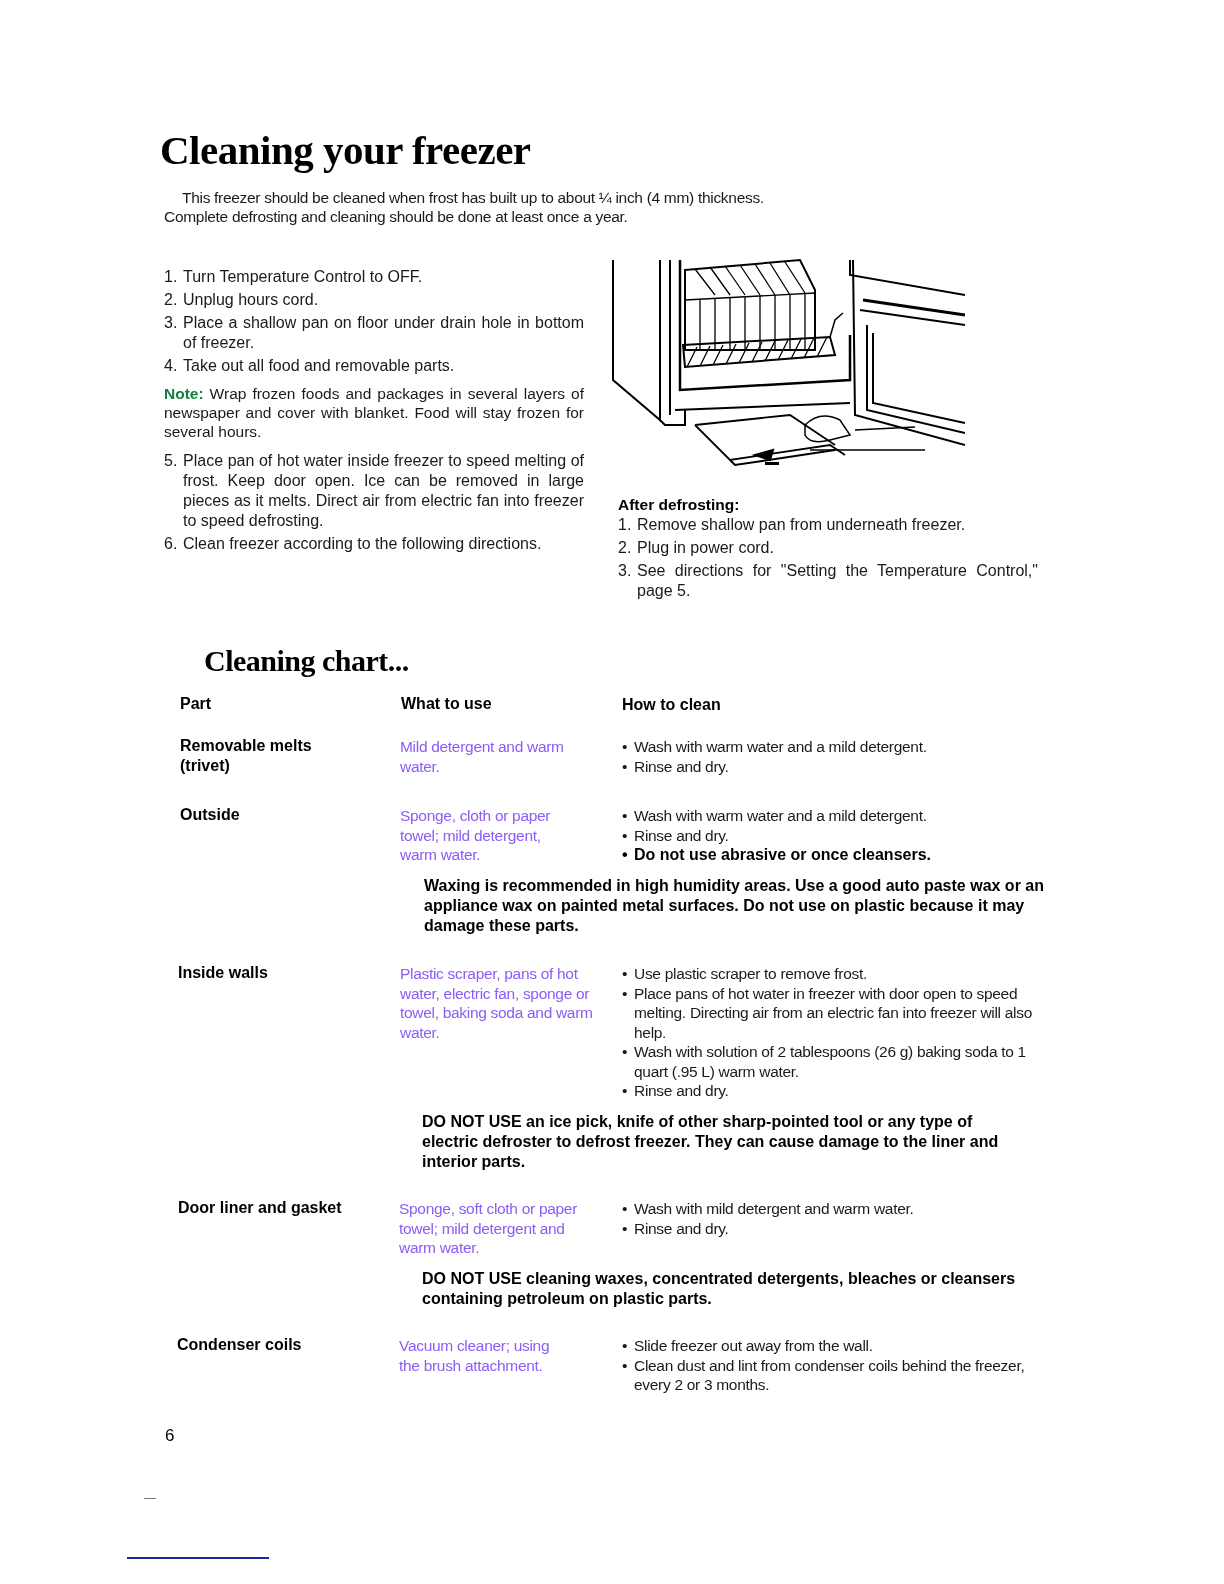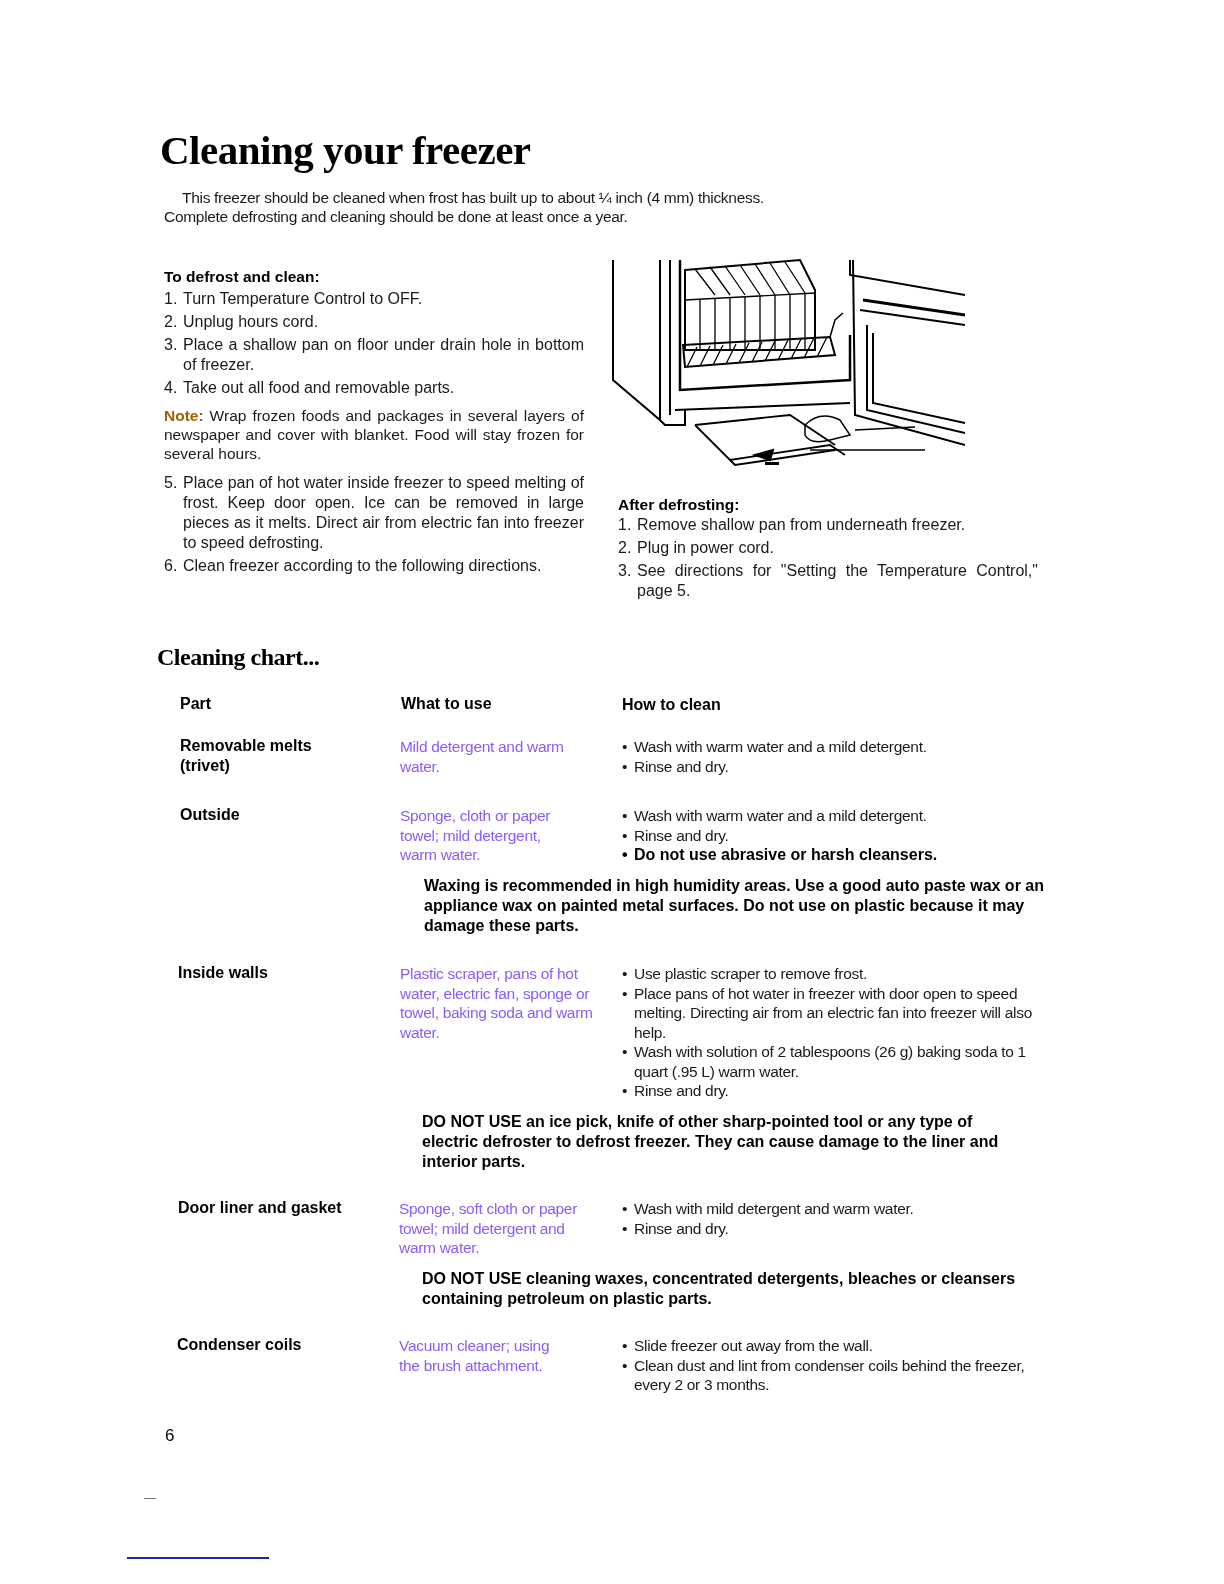--- a/index.html
+++ b/index.html
@@ -1,27 +1,27 @@
 <!DOCTYPE html>
 <html><head>
 <meta charset="utf-8">
 <style>
   html, body { margin: 0; padding: 0; background: #ffffff; }
   body { width: 1224px; height: 1584px; position: relative; overflow: hidden; color: #111; font-family: "Liberation Sans", sans-serif; }
   .abs { position: absolute; }
   .h1 { font-family: "Liberation Serif", serif; font-weight: bold; font-size: 41px; letter-spacing: -0.5px; color: #000; }
-  .h2 { font-family: "Liberation Serif", serif; font-weight: bold; font-size: 24px; letter-spacing: -0.5px; color: #000; }
+  .h2 { font-family: "Liberation Serif", serif; font-weight: bold; font-size: 30px; letter-spacing: -0.5px; color: #000; margin-left: 47px; }
   .intro { font-size: 15.5px; line-height: 19px; color: #1a1a1a; letter-spacing: -0.3px; }
   .intro div:first-child { padding-left: 18px; }
   .sub { font-weight: bold; font-size: 15.5px; color: #000; }
   .body { font-size: 16px; line-height: 20px; color: #1a1a1a; }
   .item { display: flex; margin-bottom: 3px; }
   .num { width: 19px; flex: none; }
   .txt { flex: 1; text-align: justify; }
-  .note b { font-weight: bold; color: #a16207; }
+  .note b { font-weight: bold; color: #15803d; }
   .col-head { font-weight: bold; font-size: 16px; color: #000; }
   .part { font-weight: bold; font-size: 16px; line-height: 20px; color: #000; }
   .use { font-size: 15.5px; line-height: 19.5px; color: #8b5cf6; letter-spacing: -0.3px; }
   .how { font-size: 15.5px; line-height: 19.5px; color: #1a1a1a; letter-spacing: -0.3px; }
   .bul { display: flex; }
   .bul .dot { width: 12px; flex: none; }
   .bul.strong { font-weight: bold; color: #000; font-size: 16px; letter-spacing: 0; }
   .warn { font-weight: bold; font-size: 16px; line-height: 20px; color: #000; }
   .pagenum { font-size: 17px; color: #000; }
   .footline { height: 2px; background: #1a2a9a; }
@@ -31,21 +31,20 @@
 <body>
 
 <div class="abs h1" style="left:160px;top:126px;">Cleaning your freezer</div>
 
 <div class="abs intro" style="left:164px;top:188px;width:740px;">
   <div>This freezer should be cleaned when frost has built up to about ¼ inch (4 mm) thickness.</div>
   <div>Complete defrosting and cleaning should be done at least once a year.</div>
 </div>
 
 <div class="abs body" style="left:164px;top:267px;width:420px;">
-  <div class="sub" style="margin-bottom:2px;">To defrost and clean:</div>
   <div class="item">
       <span class="num">1.</span>
       <span class="txt">Turn Temperature Control to OFF.</span>
     </div>
   <div class="item">
       <span class="num">2.</span>
       <span class="txt">Unplug hours cord.</span>
     </div>
   <div class="item">
       <span class="num">3.</span>
@@ -149,21 +148,21 @@
   <div class="bul">
       <span class="dot">•</span>
       <span>Wash with warm water and a mild detergent.</span>
     </div>
   <div class="bul">
       <span class="dot">•</span>
       <span>Rinse and dry.</span>
     </div>
   <div class="bul strong">
       <span class="dot">•</span>
-      <span>Do not use abrasive or harsh cleansers.</span>
+      <span>Do not use abrasive or once cleansers.</span>
     </div>
 </div>
 <div class="abs warn" style="left:424px;top:876px;width:620px;">Waxing is recommended in high humidity areas. Use a good auto paste wax or an appliance wax on painted metal surfaces. Do not use on plastic because it may damage these parts.</div>
 
 <div class="abs part" style="left:178px;top:963px;">Inside walls</div>
 <div class="abs use" style="left:400px;top:964px;width:200px;">Plastic scraper, pans of hot water, electric fan, sponge or towel, baking soda and warm water.</div>
 <div class="abs how" style="left:622px;top:964px;width:410px;">
   <div class="bul">
       <span class="dot">•</span>
       <span>Use plastic scraper to remove frost.</span>

